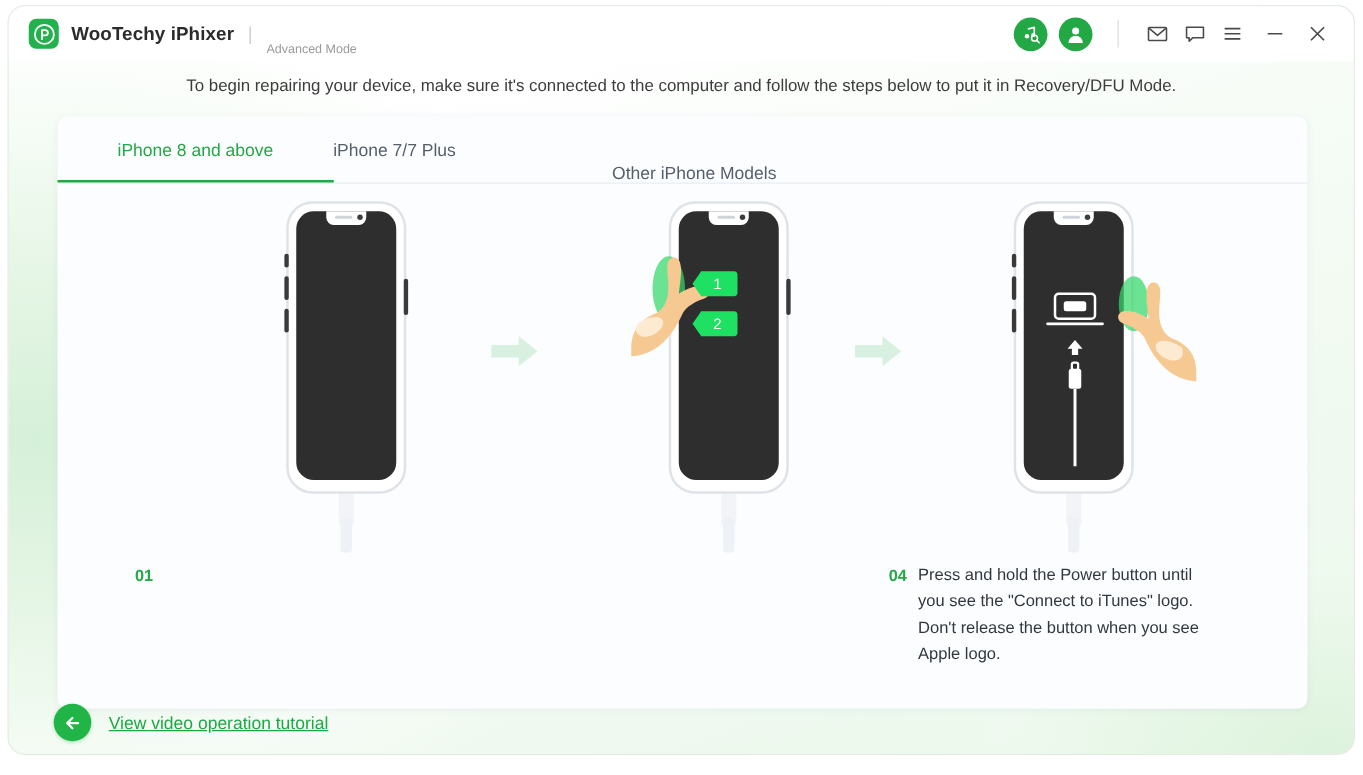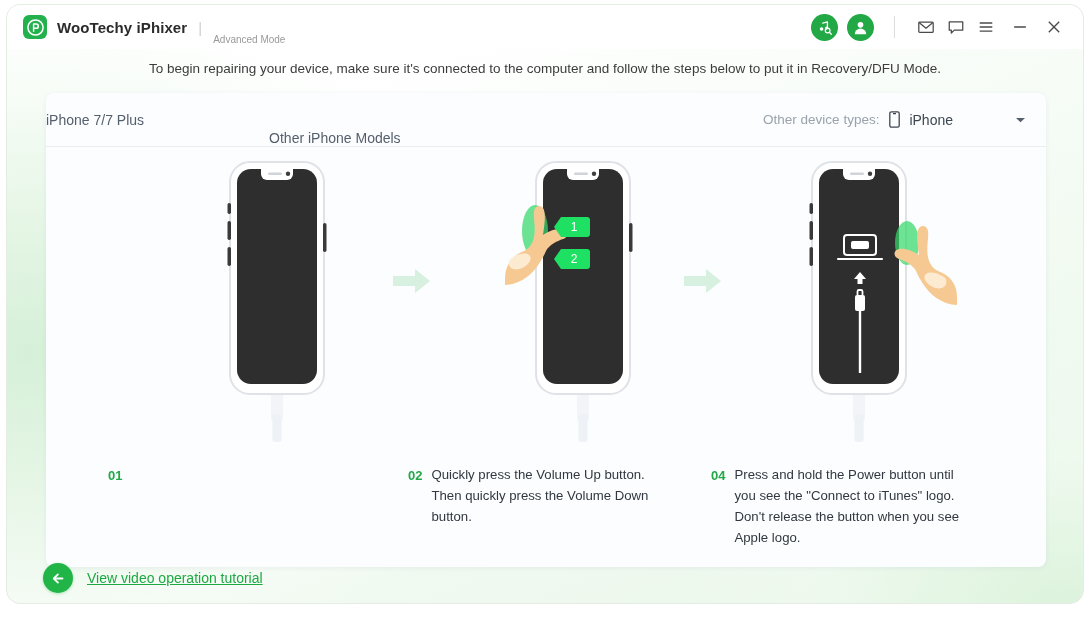--- a/index.html
+++ b/index.html
@@ -128,21 +128,21 @@
   .pw-3 { left: 748px; }
 
   .arrow { position: absolute; top: 108px; }
   .ar-1 { left: 346px; }
   .ar-2 { left: 637px; }
 
   .captions { position: relative; height: 110px; }
   .caption {
     position: absolute; top: 0;
     display: flex; align-items: flex-start;
-    font-size: 13.2px; line-height: 21px; color: #32383f; margin-top: 15px;
+    font-size: 13.2px; line-height: 21px; color: #32383f;
   }
   .cap-1 { left: 62px; width: 270px; }
   .cap-2 { left: 362px; width: 255px; }
   .cap-3 { left: 665px; width: 265px; }
   .cap-num {
     color: #22a845; font-weight: 700; font-size: 13px;
     flex: 0 0 auto; margin-right: 9px; padding-top: .5px;
   }
   .cap-text { flex: 1; }
 
@@ -240,42 +240,30 @@
         </svg>
       </div>
     </div>
   </div>
 
   <div class="instruction">To begin repairing your device, make sure it's connected to the computer and follow the steps below to put it in Recovery/DFU Mode.</div>
 
   <div class="panel">
 
     <div class="tabs">
+      <div class="tab tab-0 active">
+        <span>iPhone 8 and above</span>
+      </div>
       <div class="tab tab-1">
         <span>iPhone 7/7 Plus</span>
       </div>
       <div class="tab tab-2">
         <span>Other iPhone Models</span>
       </div>
 
-      <div class="device-types">
-        <span class="dt-label">Other device types:</span>
-        <span class="dt-phone-icon">
-          <svg width="11" height="17" viewBox="0 0 11 17">
-            <rect x="0.8" y="0.8" width="9.4" height="15.4" rx="1.6" fill="none" stroke="#3e4650" stroke-width="1.3"></rect>
-            <line x1="4.0" y1="2.6" x2="7.0" y2="2.6" stroke="#3e4650" stroke-width="1.1"></line>
-          </svg>
-        </span>
-        <span class="dt-value">iPhone</span>
-        <span class="dt-caret">
-          <svg width="11" height="8" viewBox="0 0 11 8">
-            <path d="M1 2 L5.5 6.2 L10 2 Z" fill="#555f6b"></path>
-          </svg>
-        </span>
-      </div>
     </div>
 
     <div class="steps">
       <div class="phone-row">
 
         <div class="phone-wrap pw-1">
           <svg width="130" height="285" viewBox="0 0 130 285">
 
             <rect x="59" y="228" width="12" height="34" rx="3" fill="#f2f4f7"></rect>
             <rect x="60.5" y="255" width="9" height="28" rx="3" fill="#eef1f5"></rect>
@@ -369,24 +357,20 @@
             <path d="M163 138 C163 124 155 116 144 112 C139 110 135 104 134 98 C132 88 135 80 134 72 C133 66 126 65 124 71 C122 78 124 88 125 96 C119 92 111 89 105 90 C99 91 99 98 105 100 C111 102 119 106 122 112 C126 121 132 131 141 138 C148 143 156 146 163 146 Z" fill="#f6c992"></path>
             <path d="M150 118 C144 114 136 112 132 115 C128 118 132 125 139 128 C145 131 151 129 152 125 C153 122 152 119 150 118 Z" fill="#fdf0dc" opacity="0.85"></path>
           </svg>
         </div>
       </div>
 
       <div class="captions">
         <div class="caption cap-1">
           <span class="cap-num">01</span>
         </div>
-        <div class="caption cap-2">
-          <span class="cap-num">02</span>
-          <span class="cap-text">Quickly press the Volume Up button. Then quickly press the Volume Down button.</span>
-        </div>
         <div class="caption cap-3">
           <span class="cap-num">04</span>
           <span class="cap-text">Press and hold the Power button until you see the "Connect to iTunes" logo. Don't release the button when you see Apple logo.</span>
         </div>
       </div>
     </div>
   </div>
 
   <div class="footer">
     <div class="back-btn">

